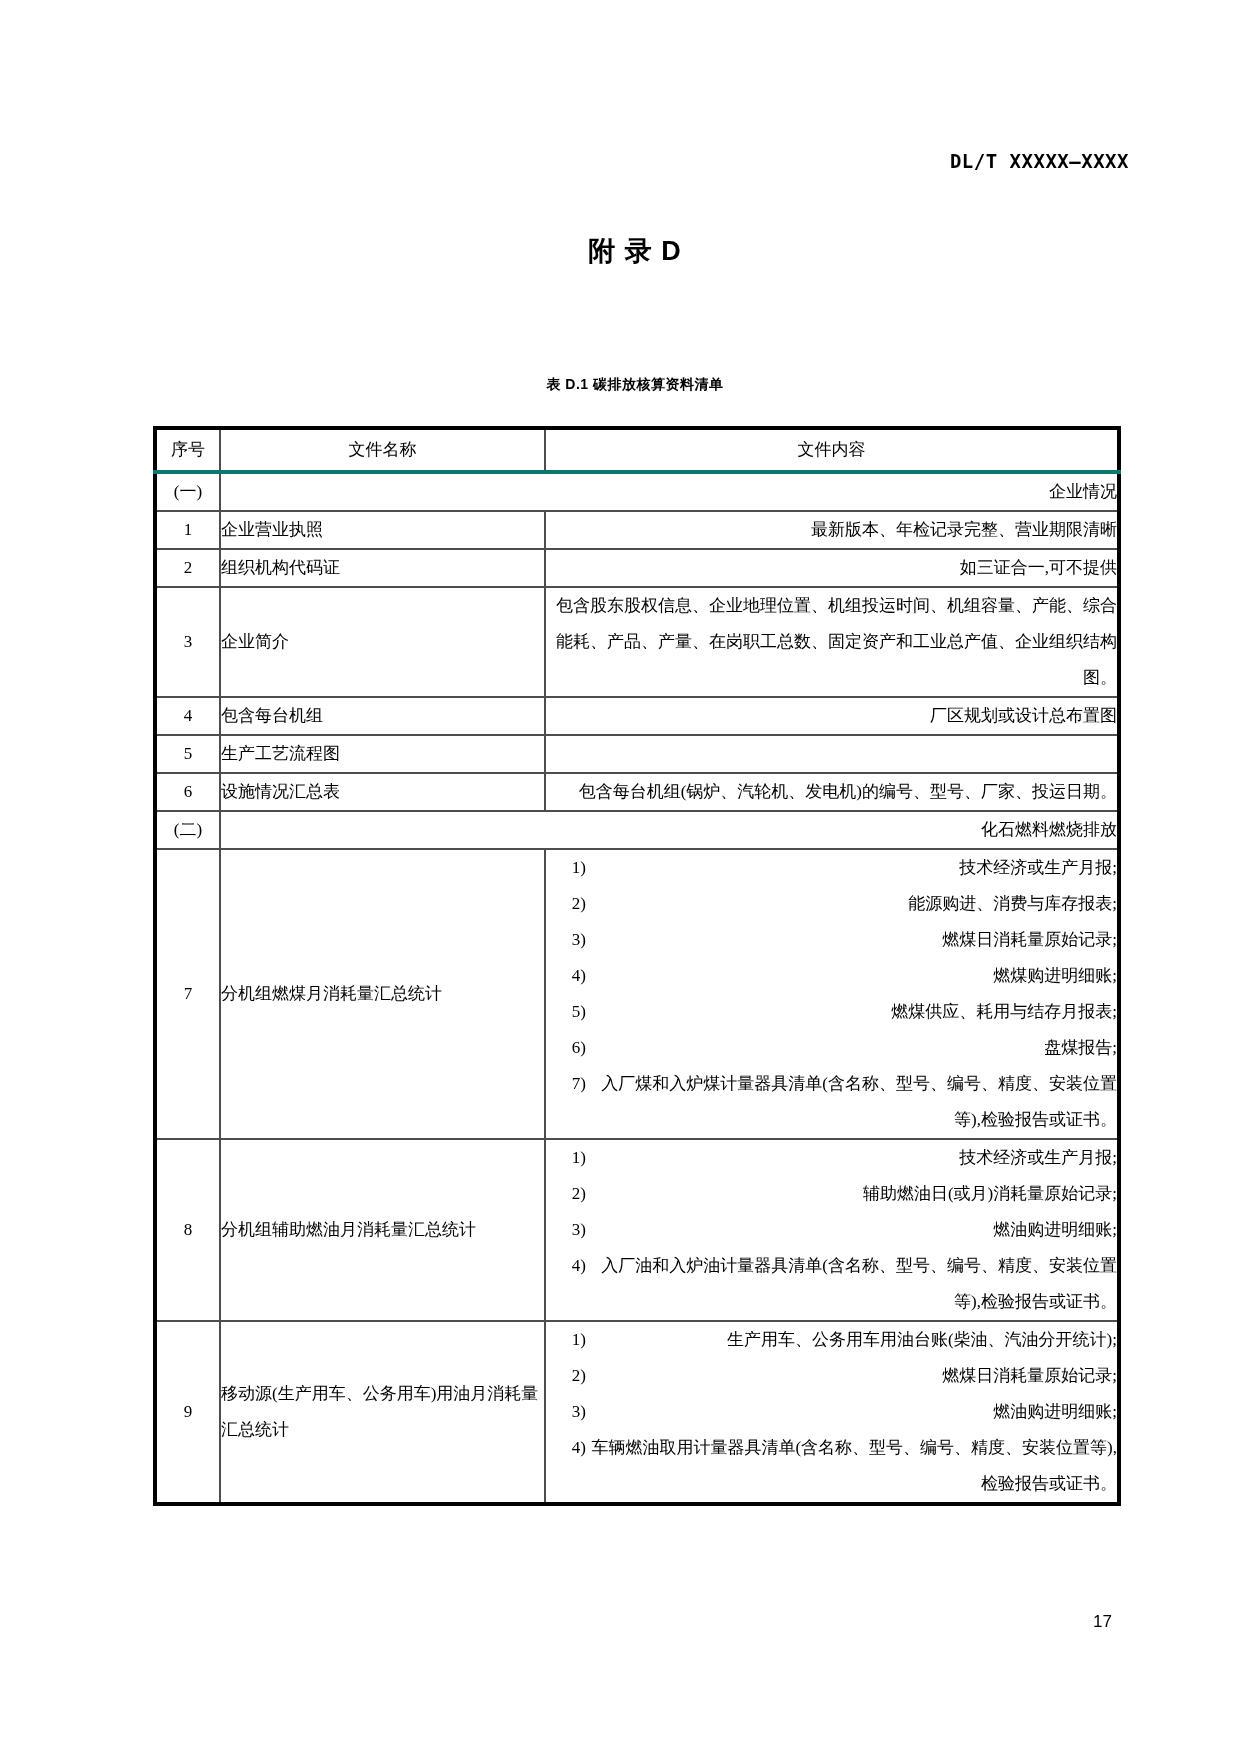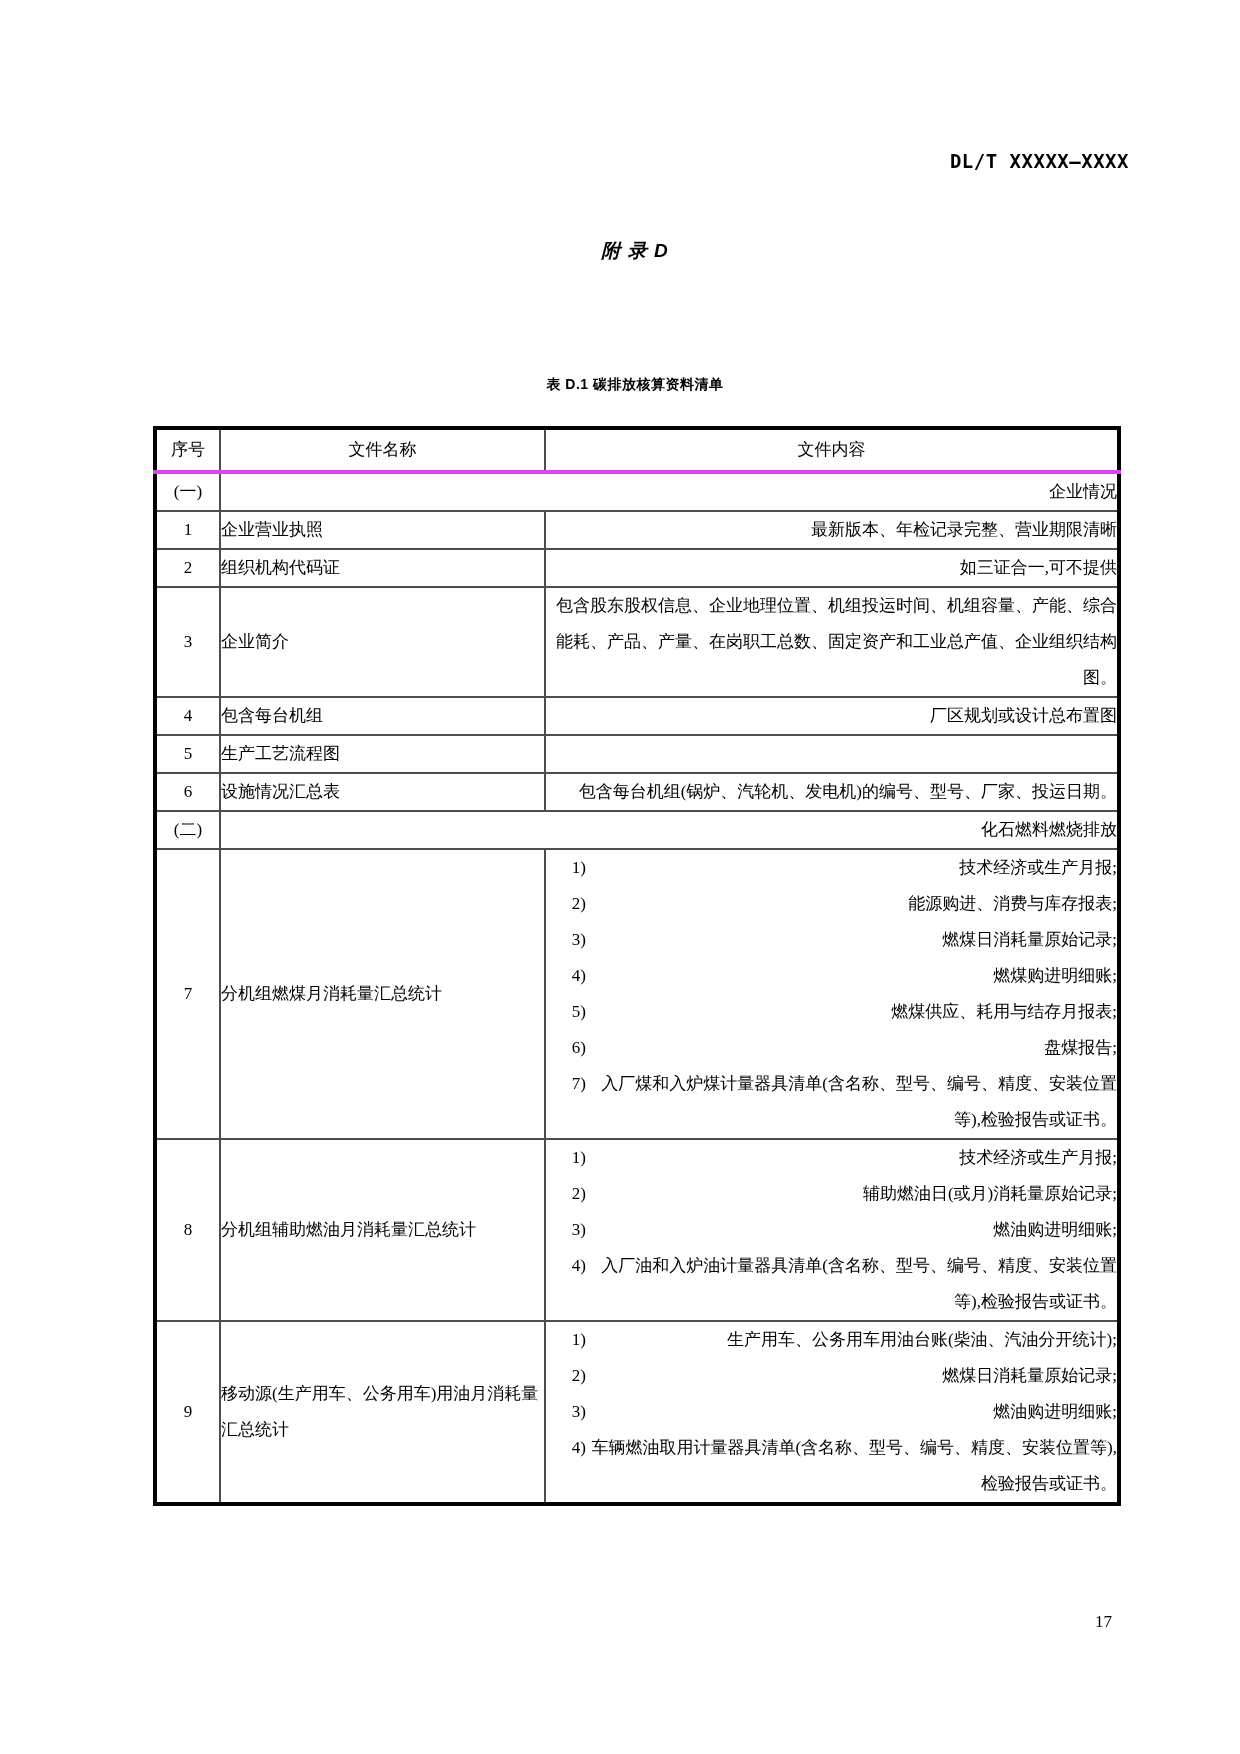--- a/index.html
+++ b/index.html
@@ -22,21 +22,21 @@
     white-space: pre;
   }
 
   .titles {
     position: absolute;
     left: 153px; width: 964px; top: 233px;
     text-align: center;
     font-family: "Liberation Sans", sans-serif;
     font-weight: bold; color: #000;
   }
-  .title-line { font-size: 19px; line-height: 36px; letter-spacing: 1px; font-style: italic; }
+  .title-line { font-size: 27px; line-height: 36px; letter-spacing: 1px; }
 
   .table-caption {
     position: absolute;
     left: 153px; width: 964px; top: 336px;
     text-align: center;
     font-family: "Liberation Sans", sans-serif;
     font-weight: bold; font-size: 14px; color: #000;
     letter-spacing: 0.5px;
     margin-top: 40px;
   }
@@ -52,41 +52,41 @@
   }
   table.materials { border: 4px solid #000; }
   table.materials th, table.materials td {
     border: 2px solid #4d4d4d;
     vertical-align: middle;
     line-height: 36px;
     padding: 0;
     overflow: hidden;
   }
   table.materials thead th {
-    border-bottom: 4px solid #d946ef;
+    border-bottom: 4px solid #0f766e;
     font-weight: normal;
     text-align: center;
     height: 40px;
     font-size: 17px;
   }
   td.c-no { text-align: center; height: 36px; }
   td.c-name { text-align: left; padding: 2px 8px 2px 16px; }
   td.c-content { text-align: right; padding: 2px 8px 2px 16px; }
   td.c-section { text-align: right; padding: 2px 8px 2px 16px; height: 36px; }
   tr.single td { height: 36px; }
 
   .li { display: flex; align-items: flex-start; }
   .li .num { flex: 0 0 40px; }
   .li .txt { flex: 1 1 auto; }
 
   .page-number {
     position: absolute;
     top: 1612px; right: 128px;
     font-size: 17px; color: #000;
-    font-family: Liberation Serif, serif;
+    font-family: Liberation Sans, sans-serif;
   }
 </style>
 </head>
 <body>
 
 <div class="page">
 
   <div class="doc-code">DL/T XXXXX—XXXX</div>
 
   <div class="titles">

